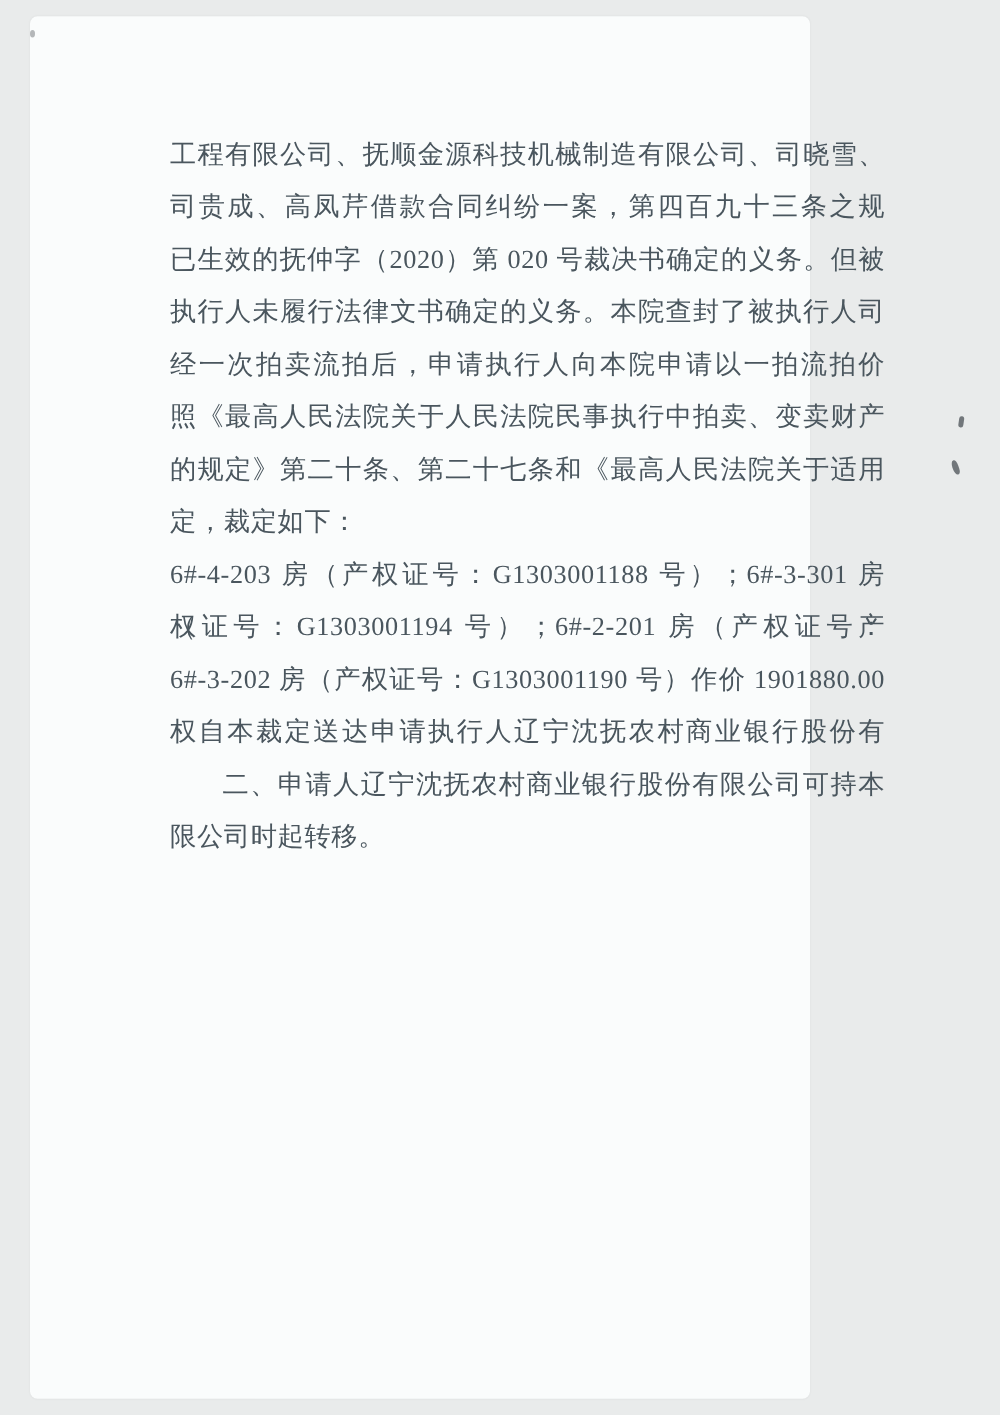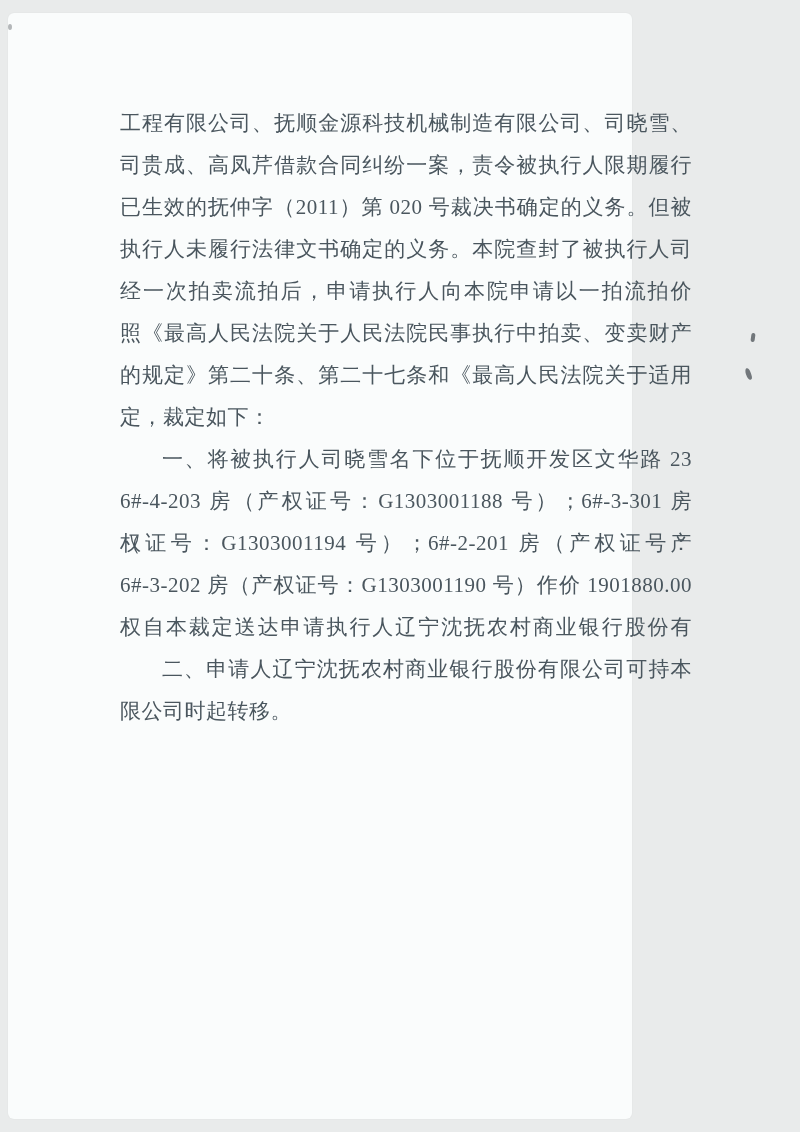--- a/index.html
+++ b/index.html
@@ -12,21 +12,21 @@
   html,body{margin:0;padding:0;}
   body{
     width:800px;height:1132px;
     background:var(--bg);
     overflow:hidden;
     position:relative;
     font-family:"Liberation Serif","DejaVu Serif",serif;
   }
   .page{
     position:absolute;
-    left:8px;top:13px;
+    left:24px;top:13px;
     width:624px;height:1106px;
     background:var(--paper);
     border-radius:6px;
     box-shadow:0 0 2px rgba(0,0,0,0.06);
     text-decoration:underline;
   }
   .text-block{
     position:absolute;
     left:112px;top:89px;
     width:572px;
@@ -57,28 +57,27 @@
   .speck-1{ left:743px; top:320px; width:4px; height:9px; border-radius:2px; transform:rotate(8deg); }
   .speck-2{ left:738px; top:355px; width:5px; height:12px; border-radius:50% 50% 40% 60%; transform:rotate(-18deg); }
   .speck-3{ left:0px;  top:11px;  width:4px; height:6px; border-radius:50%; opacity:0.4; }
 </style>
 </head>
 <body>
 
 <div class="page">
   <div class="text-block" id="text-block">
       <div class="line j">工程有限公司、抚顺金源科技机械制造有限公司、司晓雪、</div>
-      <div class="line j">司贵成、高凤芹借款合同纠纷一案，责令被执行人限期履行</div>
-      <div class="line j">已生效的抚仲字（2011）第 020 号裁决书确定的义务。但被</div>
+      <div class="line j">司贵成、高凤芹借款合同纠纷一案，第四百九十三条之规</div>
+      <div class="line j">已生效的抚仲字（2020）第 020 号裁决书确定的义务。但被</div>
       <div class="line j">执行人未履行法律文书确定的义务。本院查封了被执行人司</div>
       <div class="line j">经一次拍卖流拍后，申请执行人向本院申请以一拍流拍价</div>
       <div class="line j">照《最高人民法院关于人民法院民事执行中拍卖、变卖财产</div>
       <div class="line j">的规定》第二十条、第二十七条和《最高人民法院关于适用</div>
       <div class="line">定，裁定如下：</div>
-      <div class="line j ind">一、将被执行人司晓雪名下位于抚顺开发区文华路 23</div>
       <div class="line j">6#-4-203 房（产权证号：G1303001188 号）；6#-3-301 房（产</div>
       <div class="line j">权证号：G1303001194 号）；6#-2-201 房（产权证号：</div>
       <div class="line j">6#-3-202 房（产权证号：G1303001190 号）作价 1901880.00</div>
       <div class="line j">权自本裁定送达申请执行人辽宁沈抚农村商业银行股份有</div>
       <div class="line j ind">二、申请人辽宁沈抚农村商业银行股份有限公司可持本</div>
       <div class="line">限公司时起转移。</div>
     </div>
   <span class="speck speck-1"></span>
   <span class="speck speck-2"></span>
   <span class="speck speck-3"></span>

